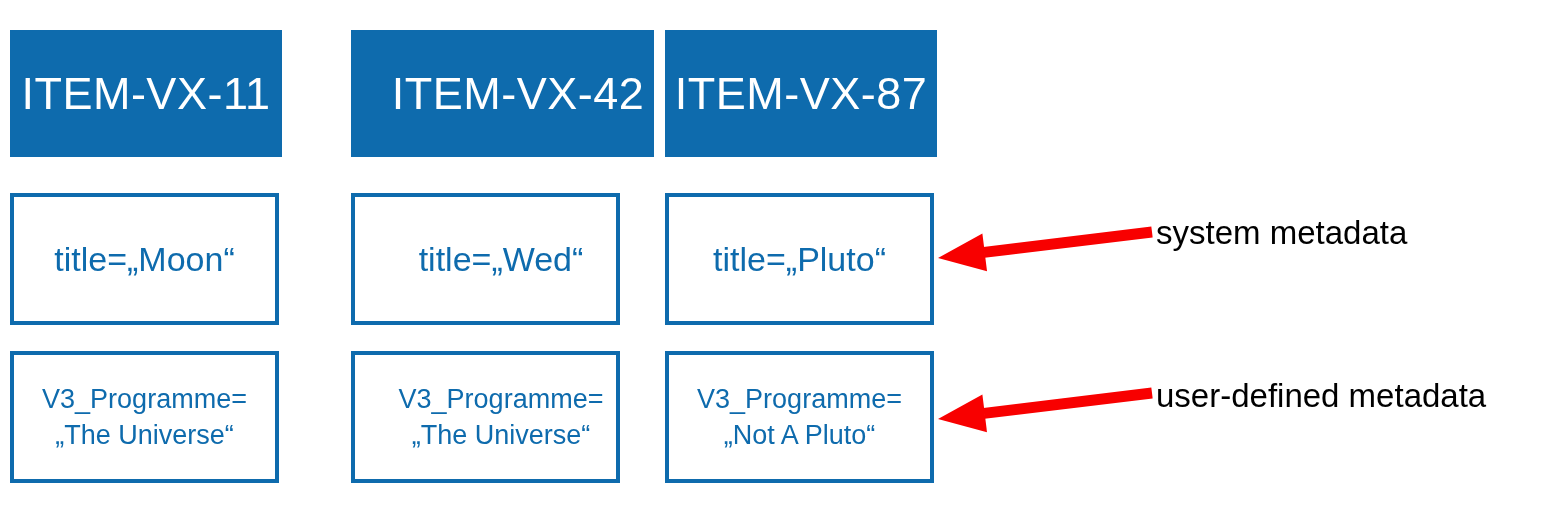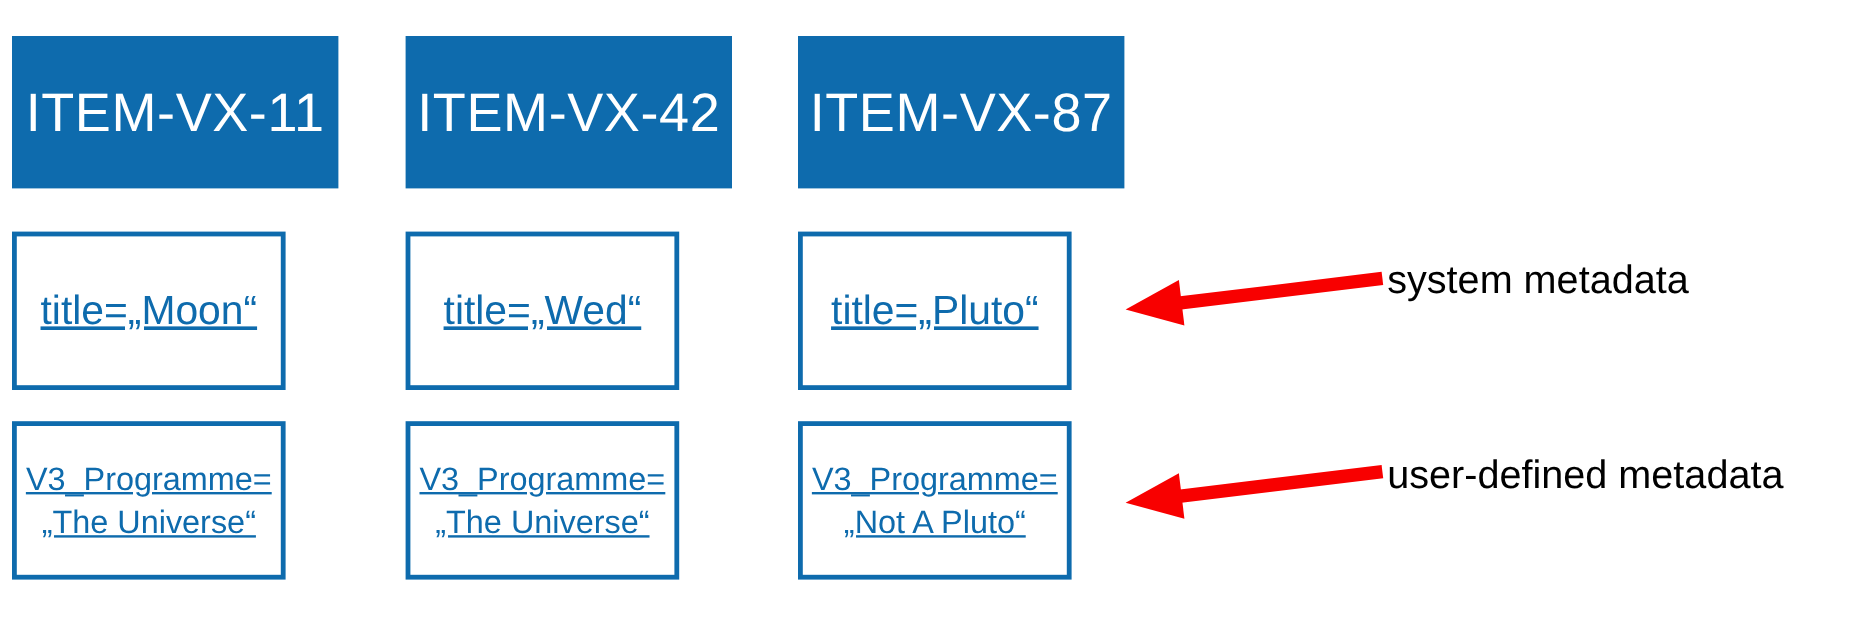--- a/index.html
+++ b/index.html
@@ -26,35 +26,34 @@
     color: #ffffff;
     display: flex;
     align-items: center;
     justify-content: center;
     font-size: 45px;
     letter-spacing: 0.5px;
     margin-top: 12px;
   }
   .outline-box {
     position: absolute;
-    width: 228px;
+    width: 269px;
     height: 132px;
     box-sizing: border-box;
     background: var(--bg);
     border: 4px solid var(--blue);
     color: var(--blue);
     display: flex;
     align-items: center;
     justify-content: center;
-    text-decoration: underline;
   }
   .sys-box { top: 193px; font-size: 34px; }
   .user-box { top: 351px; font-size: 27px; flex-direction: column; line-height: 36px; }
   .col-0 { left: 10px; }
-  .col-1 { left: 338px; }
+  .col-1 { left: 351px; padding-left: 31px; }
   .col-2 { left: 665px; }
   .arrow {
     position: absolute;
     width: 232px;
     height: 56px;
   }
   .arrow-1 { left: 928px; top: 218px; }
   .arrow-2 { left: 928px; top: 379px; }
   .ann-label {
     position: absolute;

